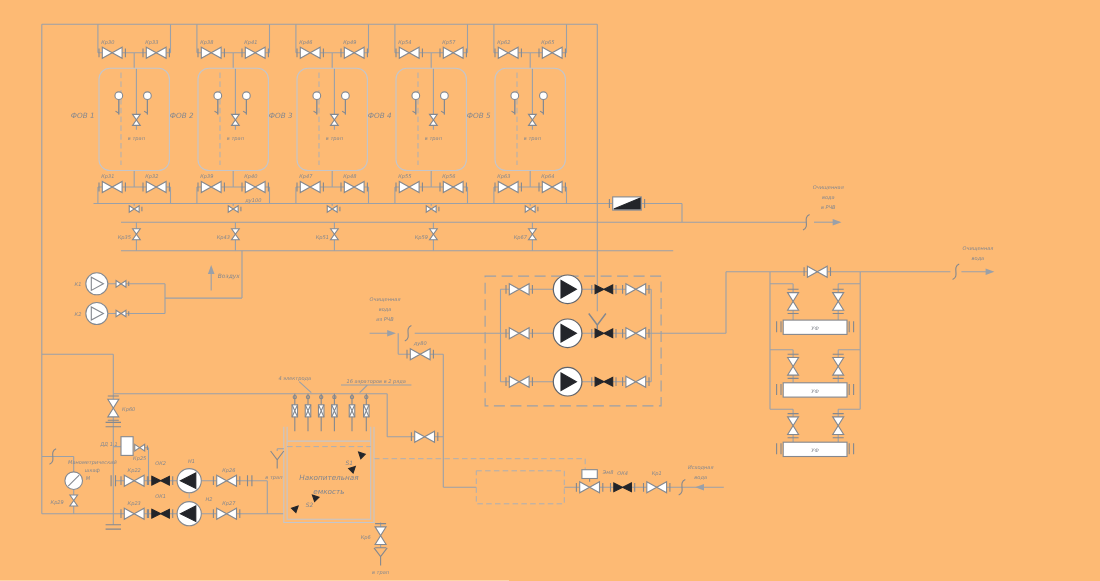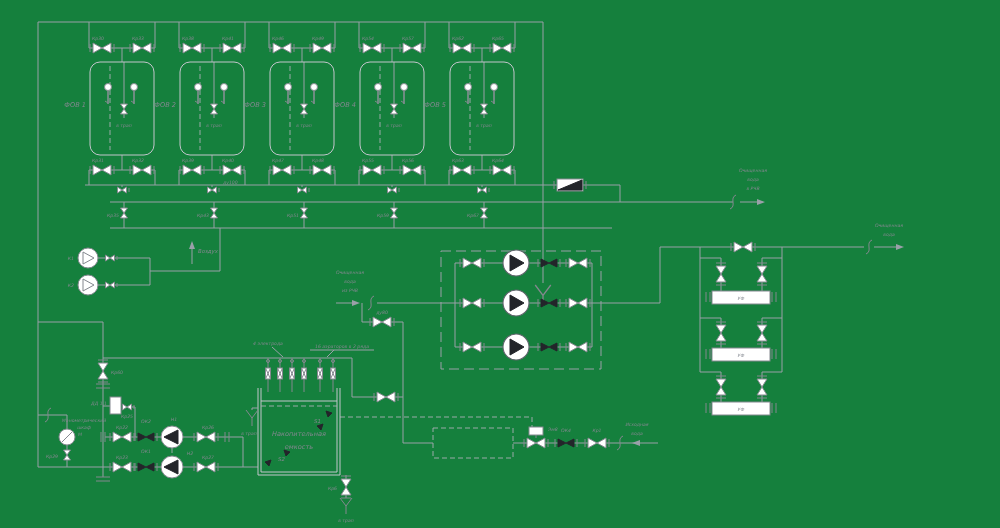--- a/index.html
+++ b/index.html
@@ -1,16 +1,16 @@
 <!DOCTYPE html>
 <html><head>
 <meta charset="utf-8">
 <style>
   html,body{margin:0;padding:0;background:#ffffff;}
-  .stage{width:1000px;height:528px;position:relative;overflow:hidden;background:#15803d;}
+  .stage{width:1000px;height:528px;position:relative;overflow:hidden;background:#fdba74;}
   svg text{font-family:"DejaVu Sans",sans-serif;font-style:italic;fill:#83878f;}
   .t4{font-size:4.6px}.t5{font-size:5.4px}.t6{font-size:6.6px}
   .ln{fill:none;stroke:#9aa0a8;stroke-width:1}
   .lt{fill:none;stroke:#c3c6cc;stroke-width:1}
   .dsh{fill:none;stroke:#aaafb6;stroke-width:0.9;stroke-dasharray:5 3}
   .dshL{fill:none;stroke:#9aa0a8;stroke-width:1;stroke-dasharray:10 5}
   .sym{fill:#ffffff;stroke:#84888f;stroke-width:1}
   .symt{fill:none;stroke:#84888f;stroke-width:1}
   .fd{fill:#23252a;stroke:#23252a}
   .pd{stroke:#5f636b;stroke-width:1.1}

